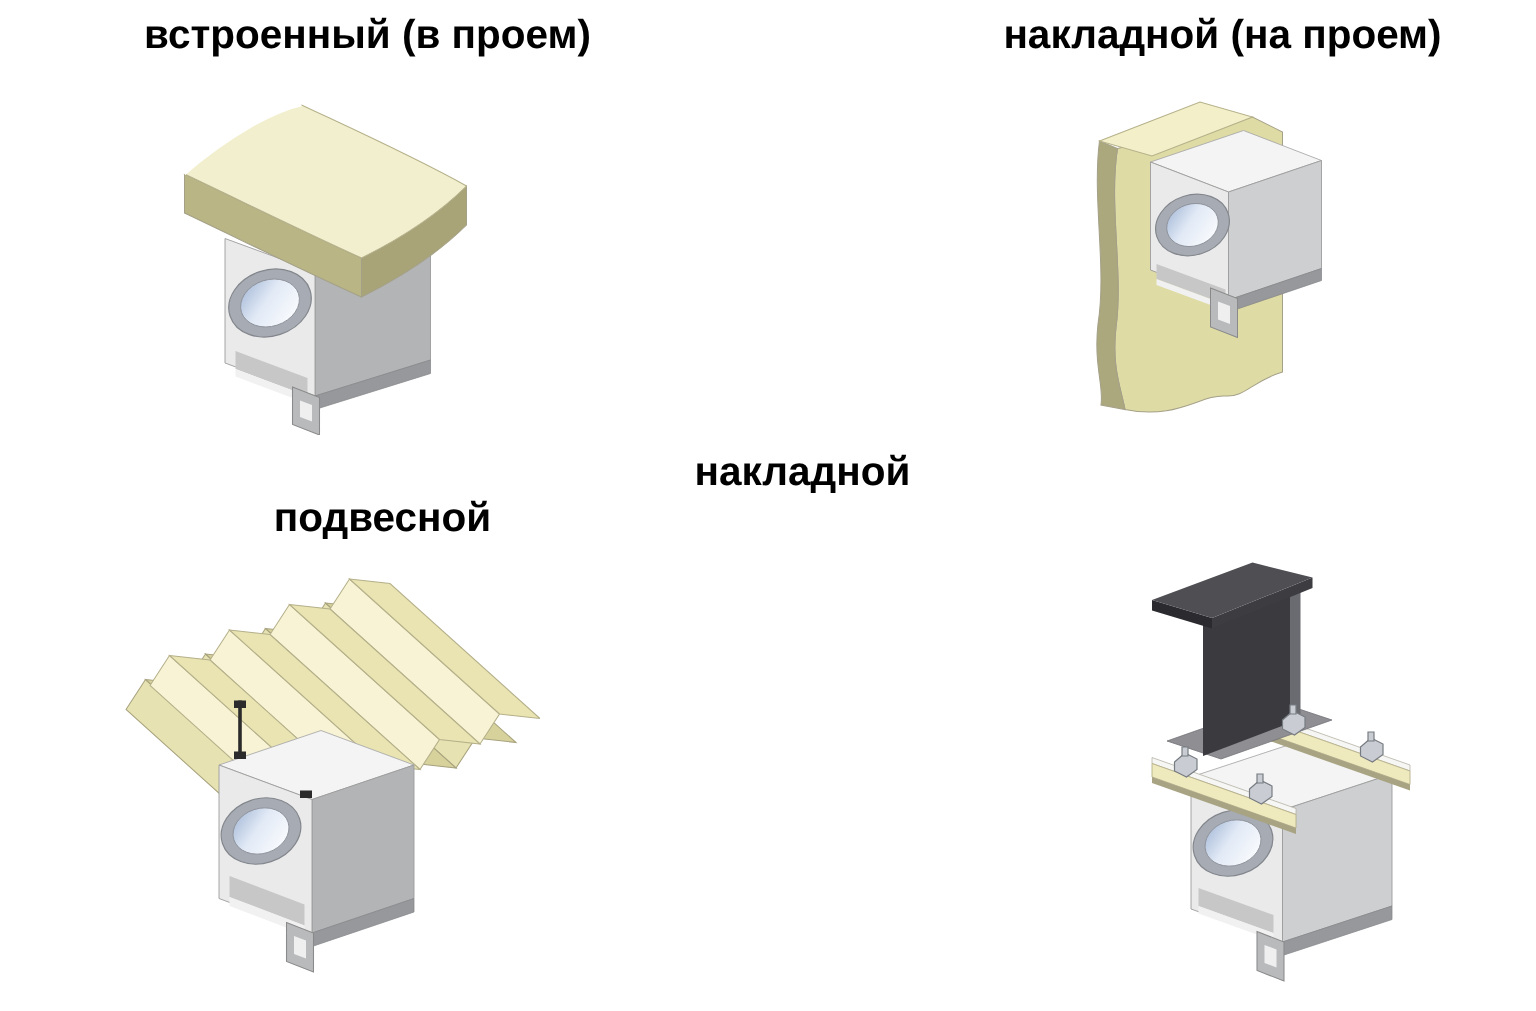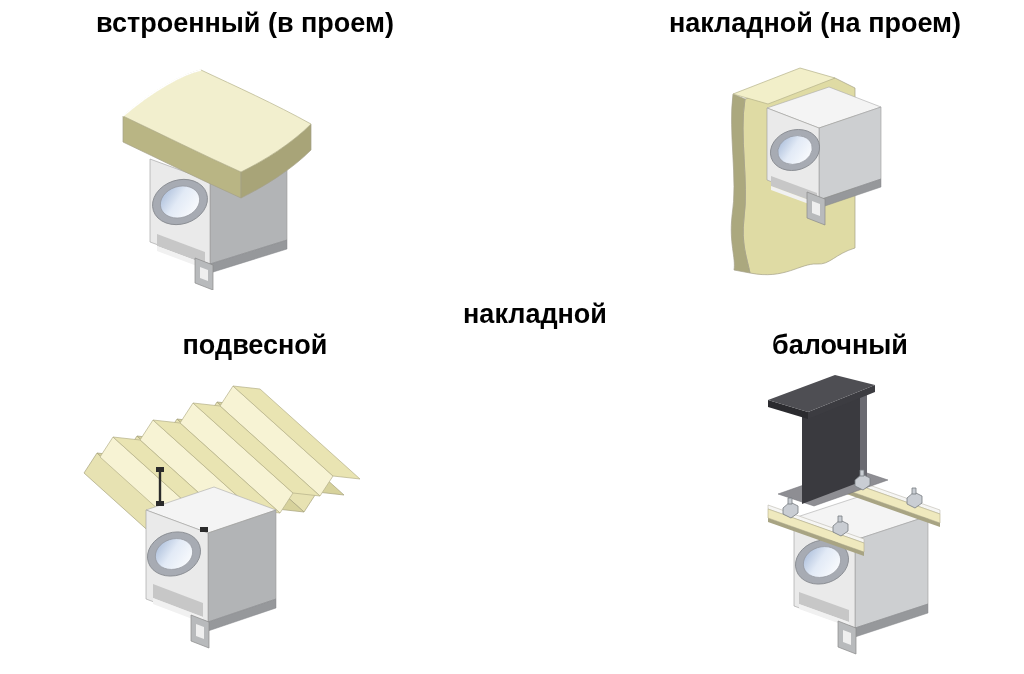--- a/index.html
+++ b/index.html
@@ -11,21 +11,20 @@
 </style>
 </head>
 <body>
 
 <div class="canvas">
 
   <div class="fig-label" style="left:55px;top:8px;width:380px;">встроенный (в проем)</div>
   <div class="fig-label" style="left:625px;top:8px;width:380px;text-align:center;">накладной (на проем)</div>
   <div class="fig-label" style="left:385px;top:299px;width:300px;">накладной</div>
   <div class="fig-label" style="left:105px;top:330px;width:300px;">подвесной</div>
-  <div class="fig-label" style="left:690px;top:330px;width:300px;">балочный</div>
 
   <div class="fig" style="left:95px;top:62px;width:235px;height:228px;">
     <svg width="235" height="228" viewBox="0 0 235 228">
       <defs>
         <linearGradient id="lens1" x1="0" y1="0" x2="1" y2="1">
           <stop offset="0" stop-color="#9FB4D4"></stop>
           <stop offset="0.45" stop-color="#E2EAF6"></stop>
           <stop offset="1" stop-color="#FFFFFF"></stop>
         </linearGradient>
       </defs>

